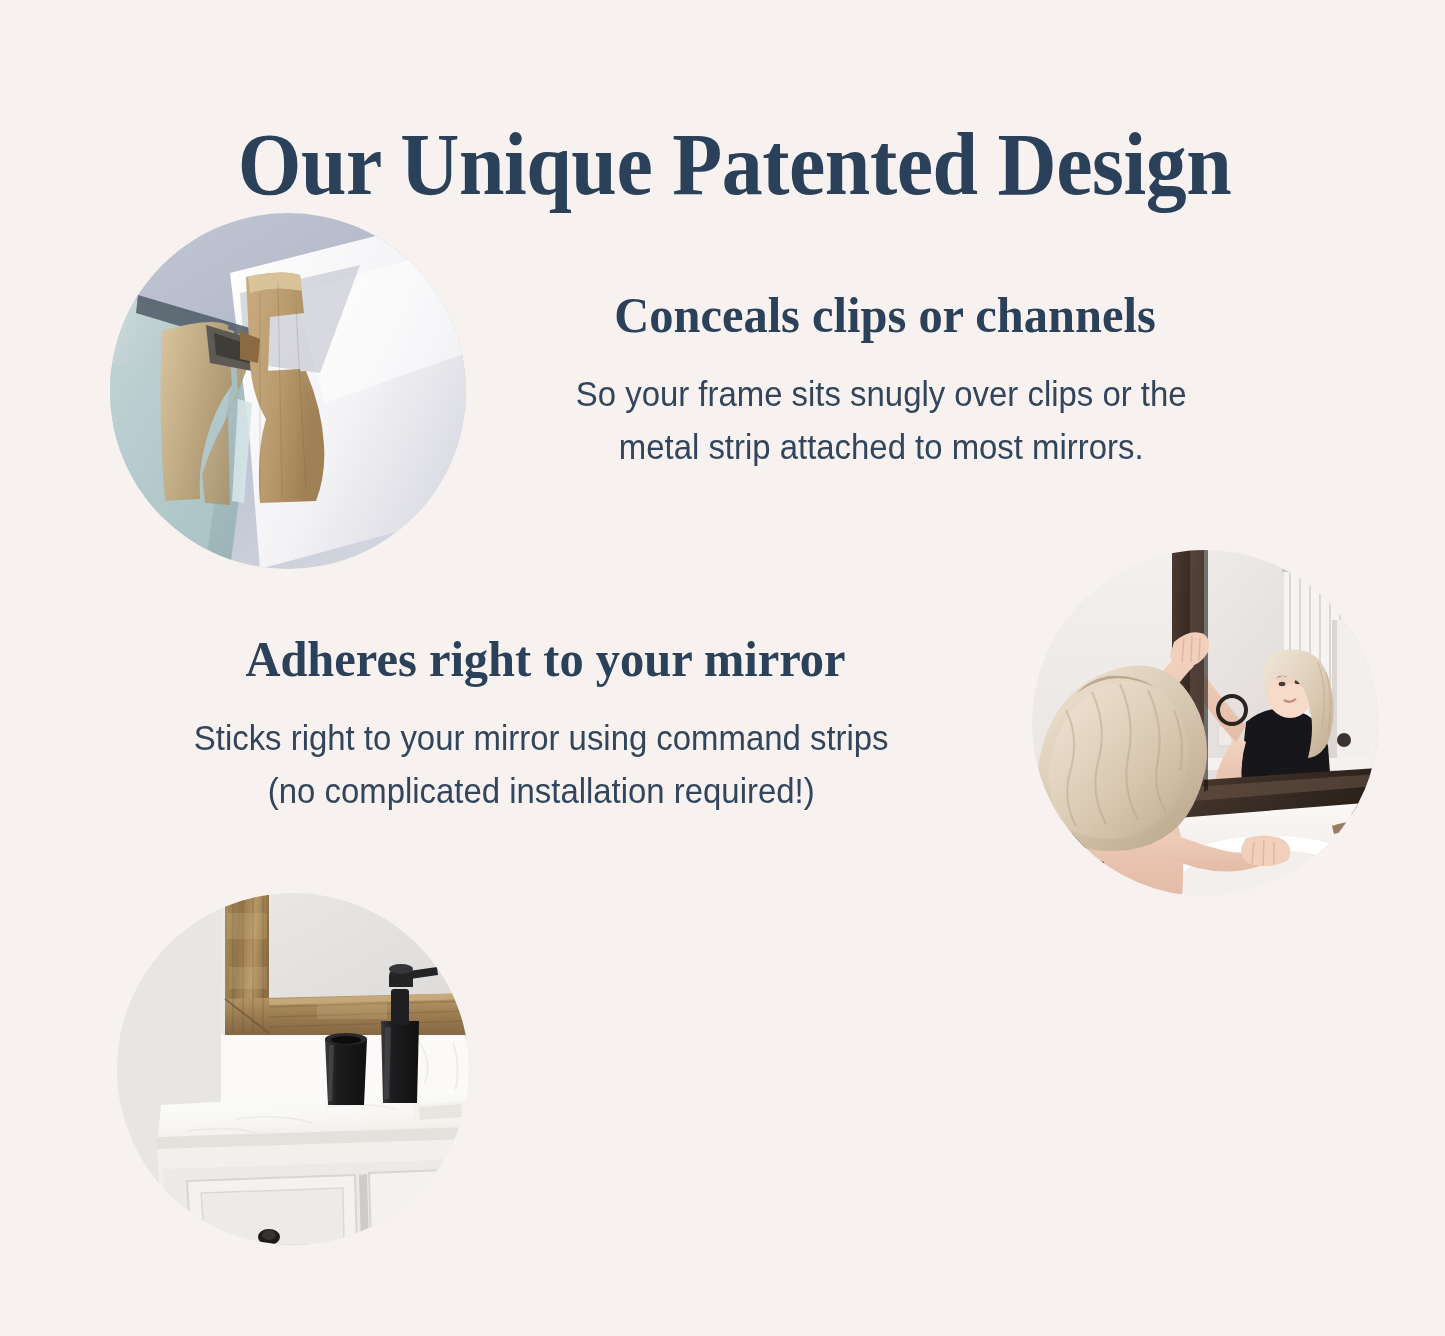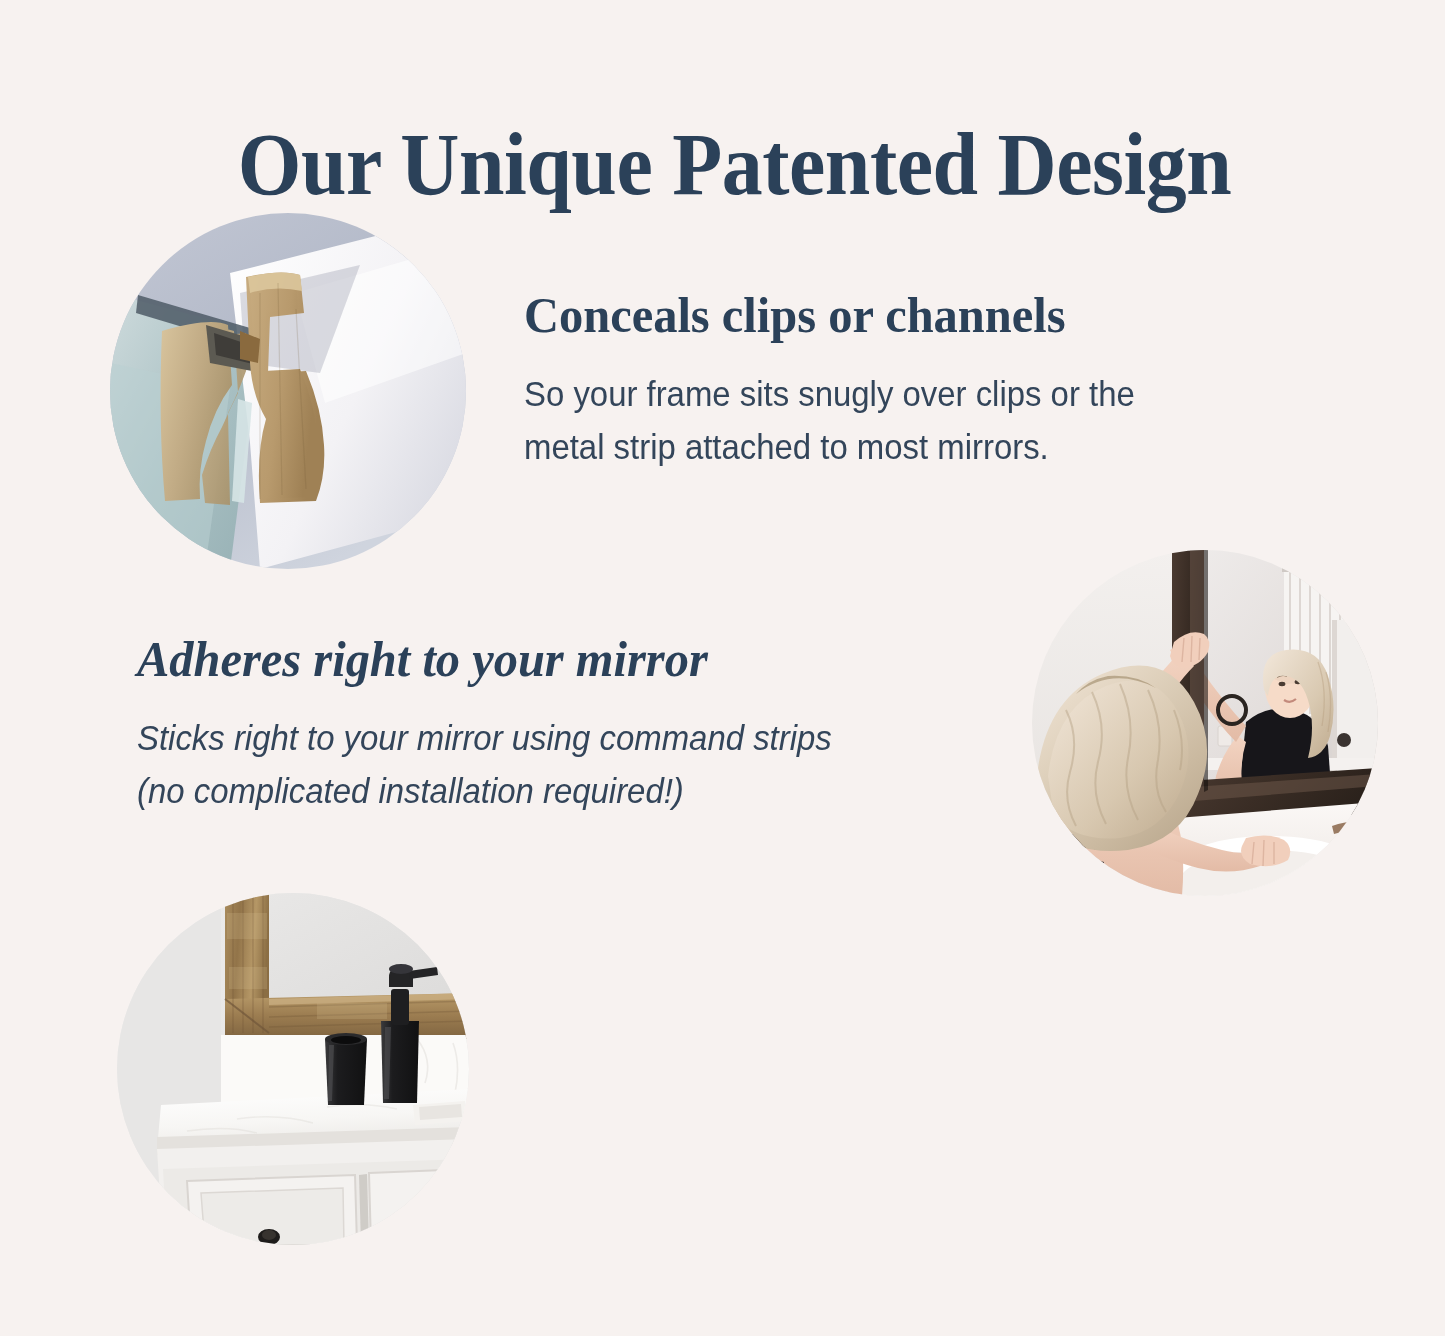--- a/index.html
+++ b/index.html
@@ -35,20 +35,21 @@
     line-height: 1.0;
     letter-spacing: -0.5px;
     color: #2b4159;
     transform: scaleX(0.93);
     transform-origin: center top;
     white-space: nowrap;
   }
 
   .feature-text {
     position: absolute;
+    text-align: center;
   }
 
   .feature-heading {
     font-family: "Liberation Serif", "DejaVu Serif", serif;
     font-weight: 700;
     font-size: 51px;
     line-height: 1.06;
     color: #2b4159;
     margin: 0 0 26px 0;
     transform: scaleX(0.95);
@@ -73,21 +74,21 @@
     position: absolute;
     border-radius: 50%;
     overflow: hidden;
   }
   .photo svg { display: block; }
 
   
   #photo-clip      { left: 98px;  top: 213px;  width: 356px; height: 356px; }
   #text-conceals   { left: 512px; top: 288px;  width: 760px; }
 
-  #text-adheres    { left: 125px; top: 632px;  width: 860px; font-style: italic; }
+  #text-adheres    { left: 125px; top: 632px;  width: 860px; }
   #photo-install   { left: 1020px; top: 550px; width: 346px; height: 346px; }
 
   #photo-vanity    { left: 105px; top: 893px;  width: 352px; height: 352px; }
   #text-clearance  { left: 512px; top: 966px;  width: 790px; }
 </style>
 </head>
 <body>
 
 <div class="page">
 

